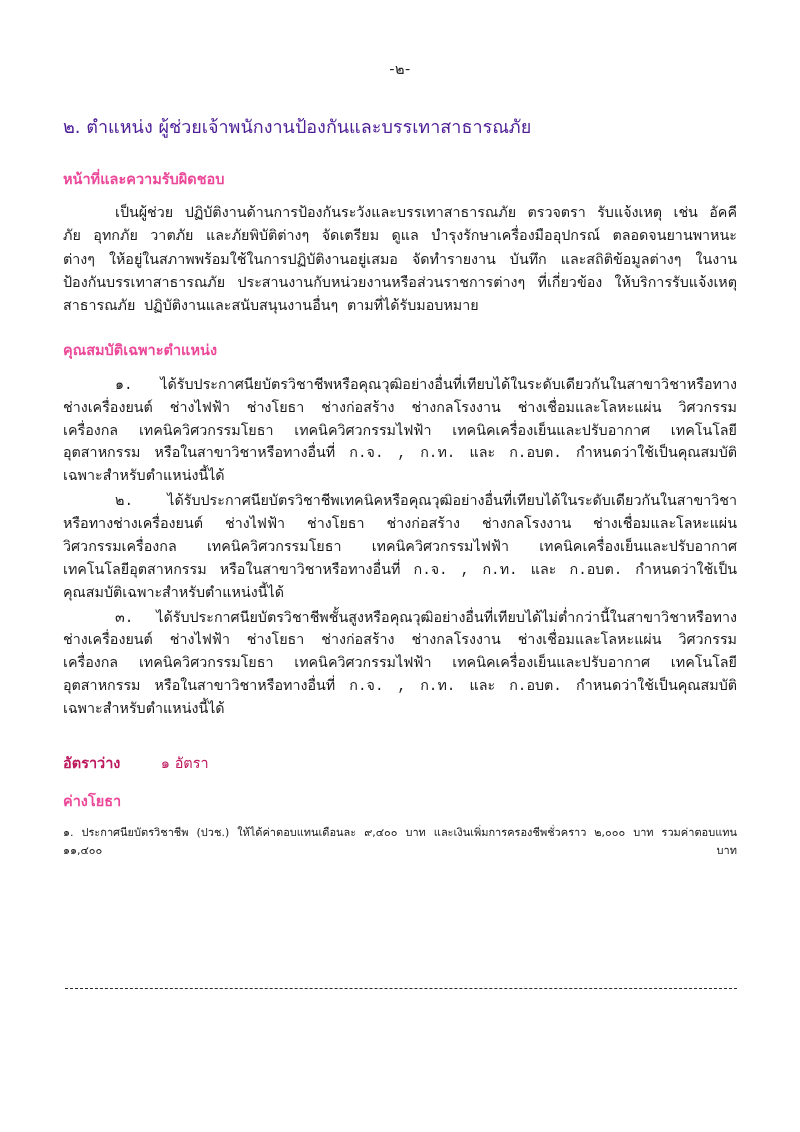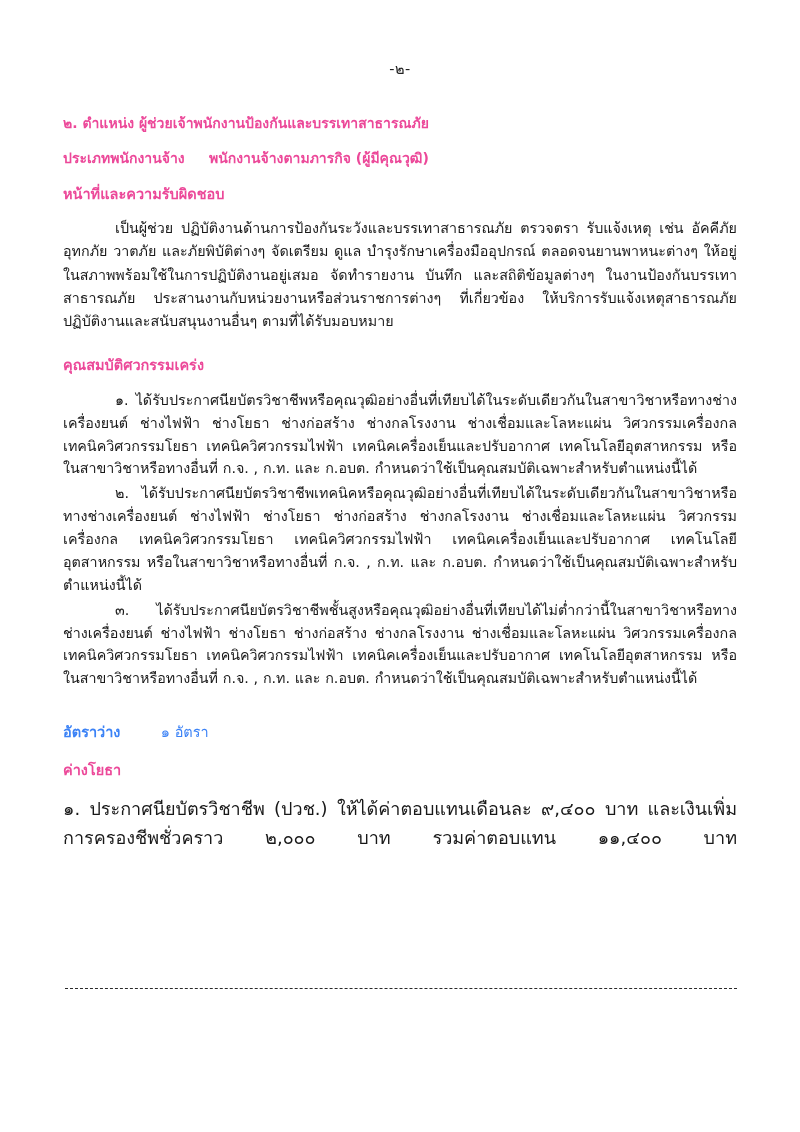--- a/index.html
+++ b/index.html
@@ -33,39 +33,40 @@
     text-align: center;
     font-size: 14.5px;
     line-height: 1;
     padding-top: 62px;
     letter-spacing: 0.5px;
     color: #222;
   }
 
   
   .heading-line {
-    font-size: 14px;
-    font-weight: bold;
+    font-size: 18px;
+    font-weight: normal;
     line-height: 1.5;
-    color: #ec4899;
+    color: #4c1d95;
     white-space: pre;
   }
   .section-heading {
     font-size: 14.5px;
     font-weight: bold;
     line-height: 1.5;
     color: #ec4899;
   }
   .para {
     font-size: 14.3px;
     line-height: 1.62;
     text-align: justify;
     text-justify: inter-word;
     color: #181818;
     word-spacing: 0.2px;
+    font-family: Liberation Mono, monospace;
   }
   .para.indent {
     text-indent: 52px;
   }
   .para.tight {
     line-height: 1.6;
   }
 
   
   .gap-title      { height: 36px; }
@@ -75,29 +76,29 @@
   .gap-qual-head  { height: 22px; }
   .gap-after-qual { height: 12px; }
   .gap-before-vac { height: 32px; }
   .gap-after-vac  { height: 16px; }
   .gap-after-comp { height: 12px; }
 
   .vacancy-row {
     font-size: 14.5px;
     font-weight: bold;
     line-height: 1.5;
-    color: #3b82f6;
+    color: #be185d;
     white-space: pre;
   }
   .vacancy-row .vac-value {
     font-weight: normal;
   }
 
   .comp-item {
-    font-size: 18px;
+    font-size: 11px;
     line-height: 1.62;
     text-align: justify;
     color: #181818;
   }
   .comp-item::after {
     content: "";
     display: inline-block;
     width: 100%;
   }
 
@@ -123,33 +124,32 @@
   <div class="content">
 
     <div class="page-number">-๒-</div>
 
     <div class="gap-title"></div>
 
     <div class="heading-line">๒. ตำแหน่ง ผู้ช่วยเจ้าพนักงานป้องกันและบรรเทาสาธารณภัย</div>
 
     <div class="gap-subtitle"></div>
 
-    <div class="heading-line"><span>ประเภทพนักงานจ้าง</span><span>     </span><span>พนักงานจ้างตามภารกิจ (ผู้มีคุณวุฒิ)</span></div>
 
     <div class="gap-duty-head"></div>
 
     <div class="section-heading">หน้าที่และความรับผิดชอบ</div>
 
     <div class="gap-after-duty"></div>
 
     <div class="para indent">เป็นผู้ช่วย ปฏิบัติงานด้านการป้องกันระวังและบรรเทาสาธารณภัย ตรวจตรา รับแจ้งเหตุ เช่น อัคคีภัย อุทกภัย วาตภัย และภัยพิบัติต่างๆ จัดเตรียม ดูแล บำรุงรักษาเครื่องมืออุปกรณ์ ตลอดจนยานพาหนะต่างๆ ให้อยู่ในสภาพพร้อมใช้ในการปฏิบัติงานอยู่เสมอ จัดทำรายงาน บันทึก และสถิติข้อมูลต่างๆ ในงานป้องกันบรรเทาสาธารณภัย ประสานงานกับหน่วยงานหรือส่วนราชการต่างๆ ที่เกี่ยวข้อง ให้บริการรับแจ้งเหตุสาธารณภัย ปฏิบัติงานและสนับสนุนงานอื่นๆ ตามที่ได้รับมอบหมาย</div>
 
     <div class="gap-qual-head"></div>
 
-    <div class="section-heading">คุณสมบัติศวกรรมเคร่ง</div>
+    <div class="section-heading">คุณสมบัติเฉพาะตำแหน่ง</div>
 
     <div class="gap-after-qual"></div>
 
     <div class="para indent tight qual-block">๑. ได้รับประกาศนียบัตรวิชาชีพหรือคุณวุฒิอย่างอื่นที่เทียบได้ในระดับเดียวกันในสาขาวิชาหรือทางช่างเครื่องยนต์ ช่างไฟฟ้า ช่างโยธา ช่างก่อสร้าง ช่างกลโรงงาน ช่างเชื่อมและโลหะแผ่น วิศวกรรมเครื่องกล เทคนิควิศวกรรมโยธา เทคนิควิศวกรรมไฟฟ้า เทคนิคเครื่องเย็นและปรับอากาศ  เทคโนโลยีอุตสาหกรรม  หรือในสาขาวิชาหรือทางอื่นที่ ก.จ. , ก.ท. และ ก.อบต.  กำหนดว่าใช้เป็นคุณสมบัติเฉพาะสำหรับตำแหน่งนี้ได้</div>
 
     <div class="para indent tight qual-block">๒. ได้รับประกาศนียบัตรวิชาชีพเทคนิคหรือคุณวุฒิอย่างอื่นที่เทียบได้ในระดับเดียวกันในสาขาวิชาหรือทางช่างเครื่องยนต์ ช่างไฟฟ้า ช่างโยธา ช่างก่อสร้าง ช่างกลโรงงาน ช่างเชื่อมและโลหะแผ่น วิศวกรรมเครื่องกล เทคนิควิศวกรรมโยธา เทคนิควิศวกรรมไฟฟ้า เทคนิคเครื่องเย็นและปรับอากาศ  เทคโนโลยีอุตสาหกรรม  หรือในสาขาวิชาหรือทางอื่นที่ ก.จ. , ก.ท. และ ก.อบต.  กำหนดว่าใช้เป็นคุณสมบัติเฉพาะสำหรับตำแหน่งนี้ได้</div>
 
     <div class="para indent tight qual-block">๓. ได้รับประกาศนียบัตรวิชาชีพชั้นสูงหรือคุณวุฒิอย่างอื่นที่เทียบได้ไม่ต่ำกว่านี้ในสาขาวิชาหรือทางช่างเครื่องยนต์ ช่างไฟฟ้า ช่างโยธา ช่างก่อสร้าง ช่างกลโรงงาน ช่างเชื่อมและโลหะแผ่น วิศวกรรมเครื่องกล เทคนิควิศวกรรมโยธา เทคนิควิศวกรรมไฟฟ้า เทคนิคเครื่องเย็นและปรับอากาศ  เทคโนโลยีอุตสาหกรรม  หรือในสาขาวิชาหรือทางอื่นที่ ก.จ. , ก.ท. และ ก.อบต.  กำหนดว่าใช้เป็นคุณสมบัติเฉพาะสำหรับตำแหน่งนี้ได้</div>
 
     <div class="gap-before-vac"></div>

